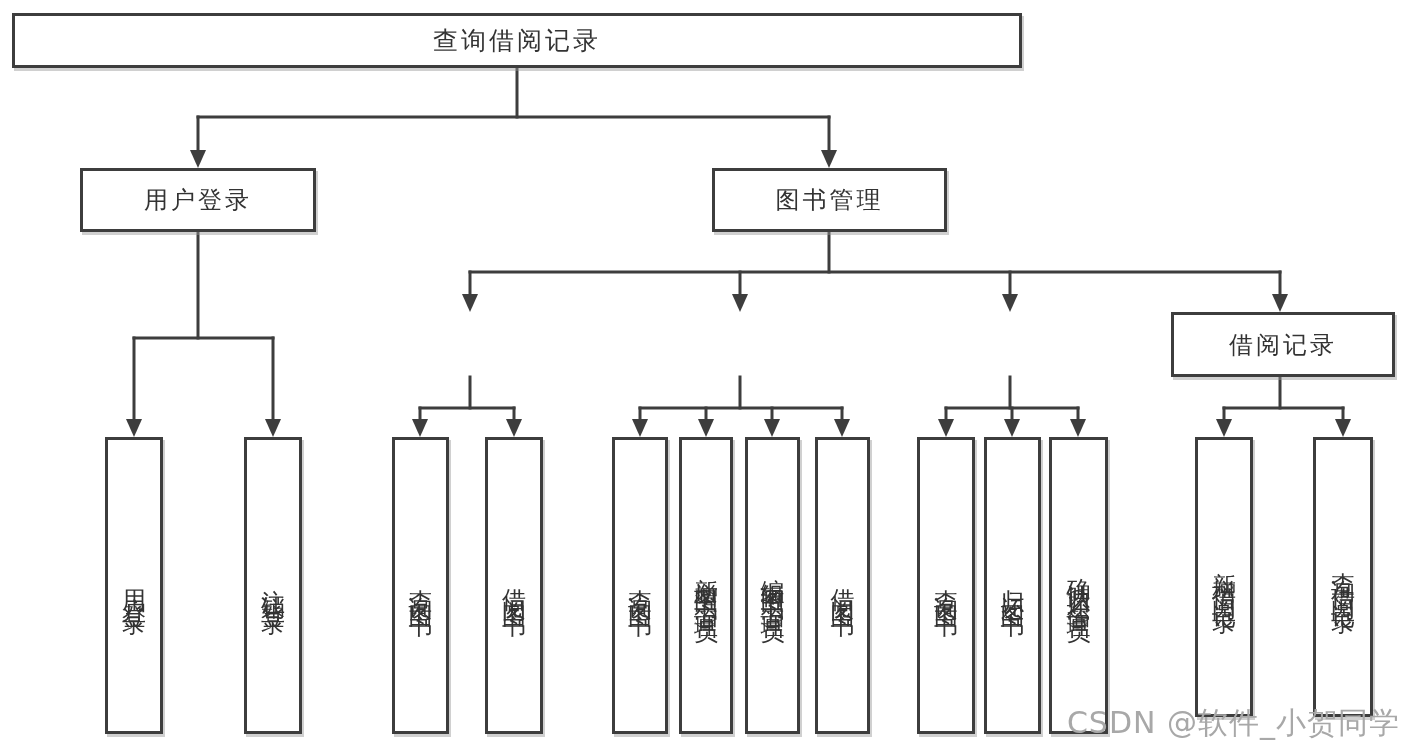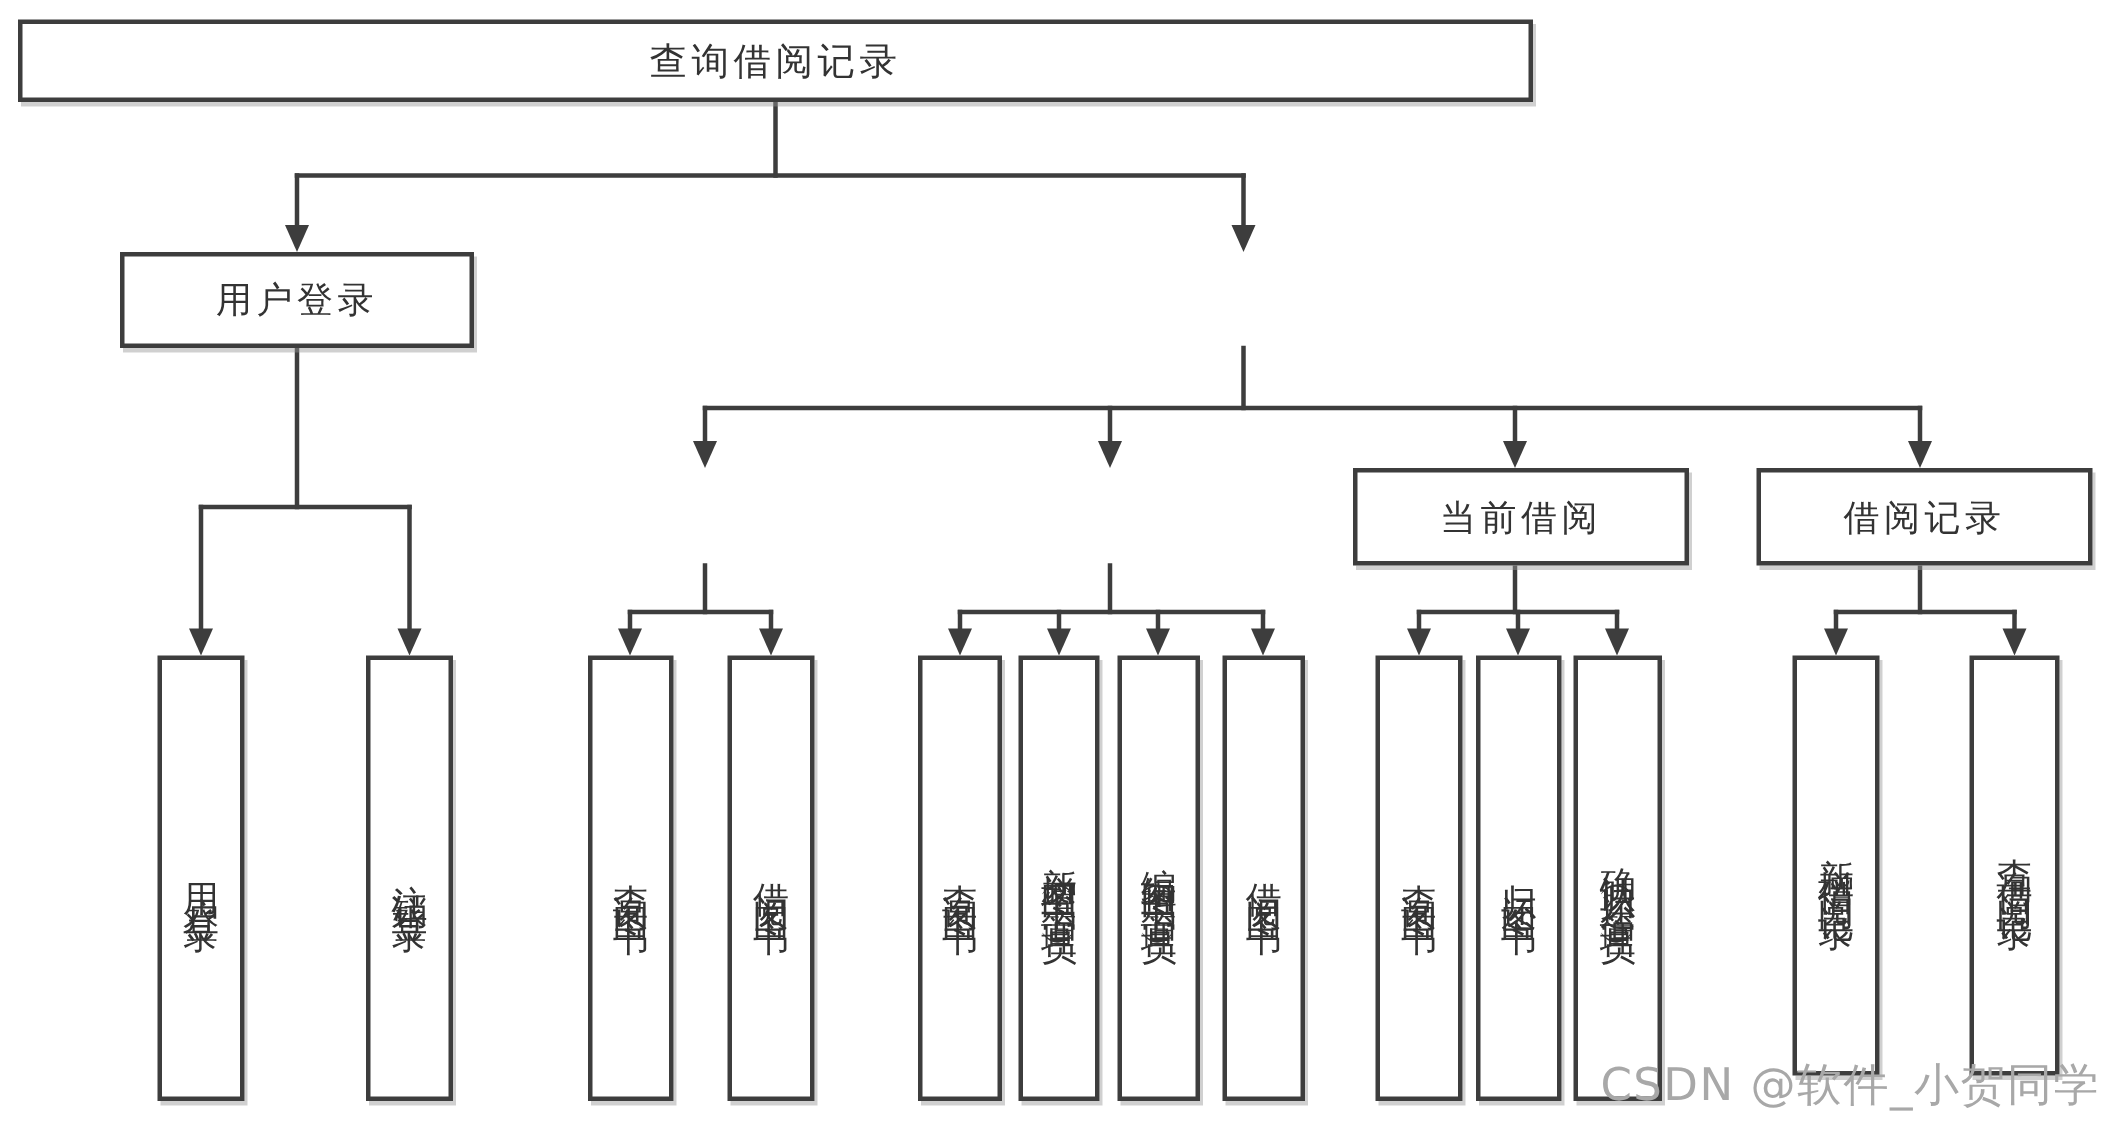--- a/index.html
+++ b/index.html
@@ -120,24 +120,24 @@
       </g>
     </svg>
 
   <div class="node h root" style="left:12px;top:13px;width:1010px;height:55px">
     <span>查询借阅记录</span>
   </div>
 
   <div class="node h" style="left:80px;top:168px;width:236px;height:64px">
     <span>用户登录</span>
   </div>
+  <div class="node h" style="left:712px;top:168px;width:235px;height:64px">
+    <span>图书管理</span>
+  </div>
 
-  <div class="node h" style="left:902px;top:312px;width:224px;height:65px">
-    <span>当前借阅</span>
-  </div>
   <div class="node h" style="left:1171px;top:312px;width:224px;height:65px">
     <span>借阅记录</span>
   </div>
 
   <div class="node v" style="left:105px;top:437px;width:58px;height:297px">
     <span>用户登录</span>
   </div>
   <div class="node v" style="left:244px;top:437px;width:58px;height:297px">
     <span>注销登录</span>
   </div>

